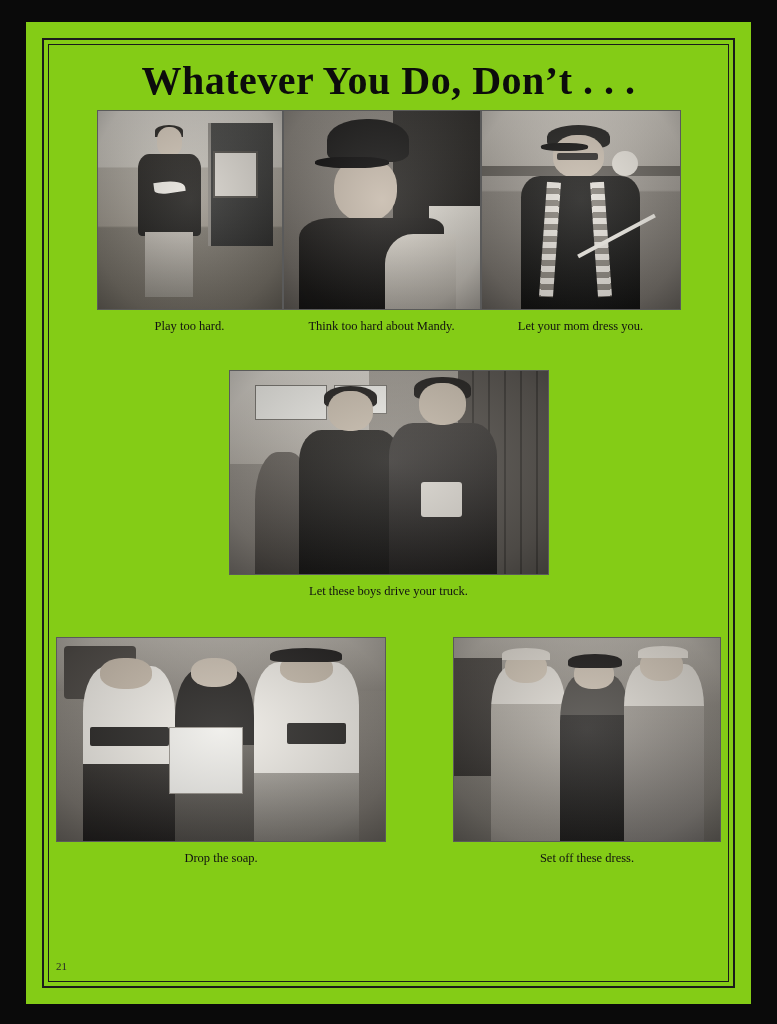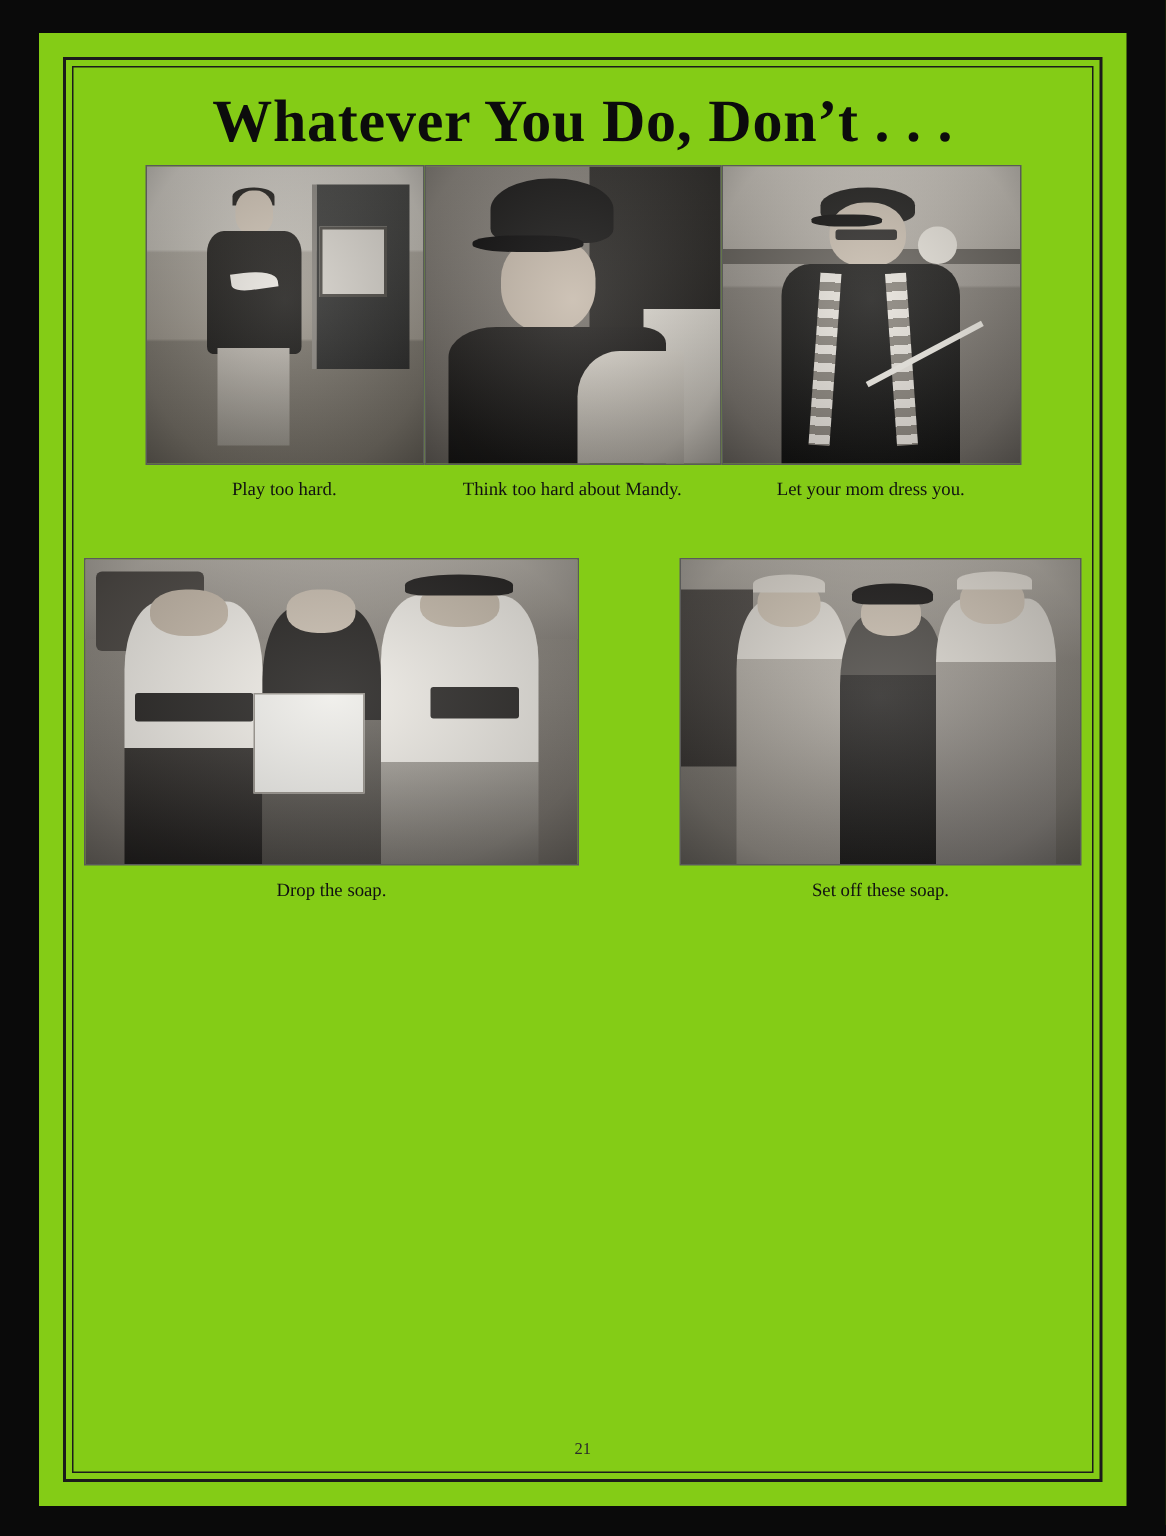--- a/index.html
+++ b/index.html
@@ -422,21 +422,21 @@
   .img-guns .g3hair {
     position: absolute; left: 69%; top: 4%; width: 19%; height: 6%;
     background: #e0dbd3; border-radius: 50% 50% 0 0;
   }
 
   .page-number {
     position: absolute;
     left: 0;
     right: 0;
     bottom: 6px;
-    text-align: center;
+    text-align: left;
     font-family: Liberation Serif, serif;
     font-size: 11px;
     color: #2a2a2a;
   }
 </style>
 </head>
 <body>
 
 <div class="page-scan">
   <div class="paper">
@@ -490,20 +490,43 @@
             <div class="body"></div>
             <div class="susp-l"></div>
             <div class="susp-r"></div>
             <div class="stick"></div>
           </div>
           <div class="caption">Let your mom dress you.</div>
         </div>
 
       </div>
 
+      <div class="row row-mid">
+        <div class="photo-block">
+          <div class="photo ph4 img-truck">
+            <div class="lockers"></div>
+            <div class="wallpaper"></div>
+            <div class="poster"></div>
+            <div class="poster2"></div>
+            <div class="kid-bg"></div>
+            <div class="boy-left">
+              <div class="bbody"></div>
+              <div class="bcap"></div>
+              <div class="bhead"></div>
+            </div>
+            <div class="boy-right">
+              <div class="bbody-red"></div>
+              <div class="bcap"></div>
+              <div class="bhead"></div>
+              <div class="logo"></div>
+            </div>
+          </div>
+          <div class="caption">Let these boys drive your truck.</div>
+        </div>
+      </div>
 
       <div class="row row-bottom">
 
         <div class="photo-block">
           <div class="photo ph5 img-soap">
             <div class="sky"></div>
             <div class="truck"></div>
             <div class="p1"></div>
             <div class="p1head"></div>
             <div class="kansas"></div>
@@ -525,21 +548,21 @@
             <div class="g1"></div>
             <div class="g1head"></div>
             <div class="g1hair"></div>
             <div class="g2"></div>
             <div class="g2head"></div>
             <div class="g2cap"></div>
             <div class="g3"></div>
             <div class="g3head"></div>
             <div class="g3hair"></div>
           </div>
-          <div class="caption">Set off these soap.</div>
+          <div class="caption">Set off these dress.</div>
         </div>
 
       </div>
 
       <div class="page-number">21</div>
 
     </div>
   </div>
 </div>
 

